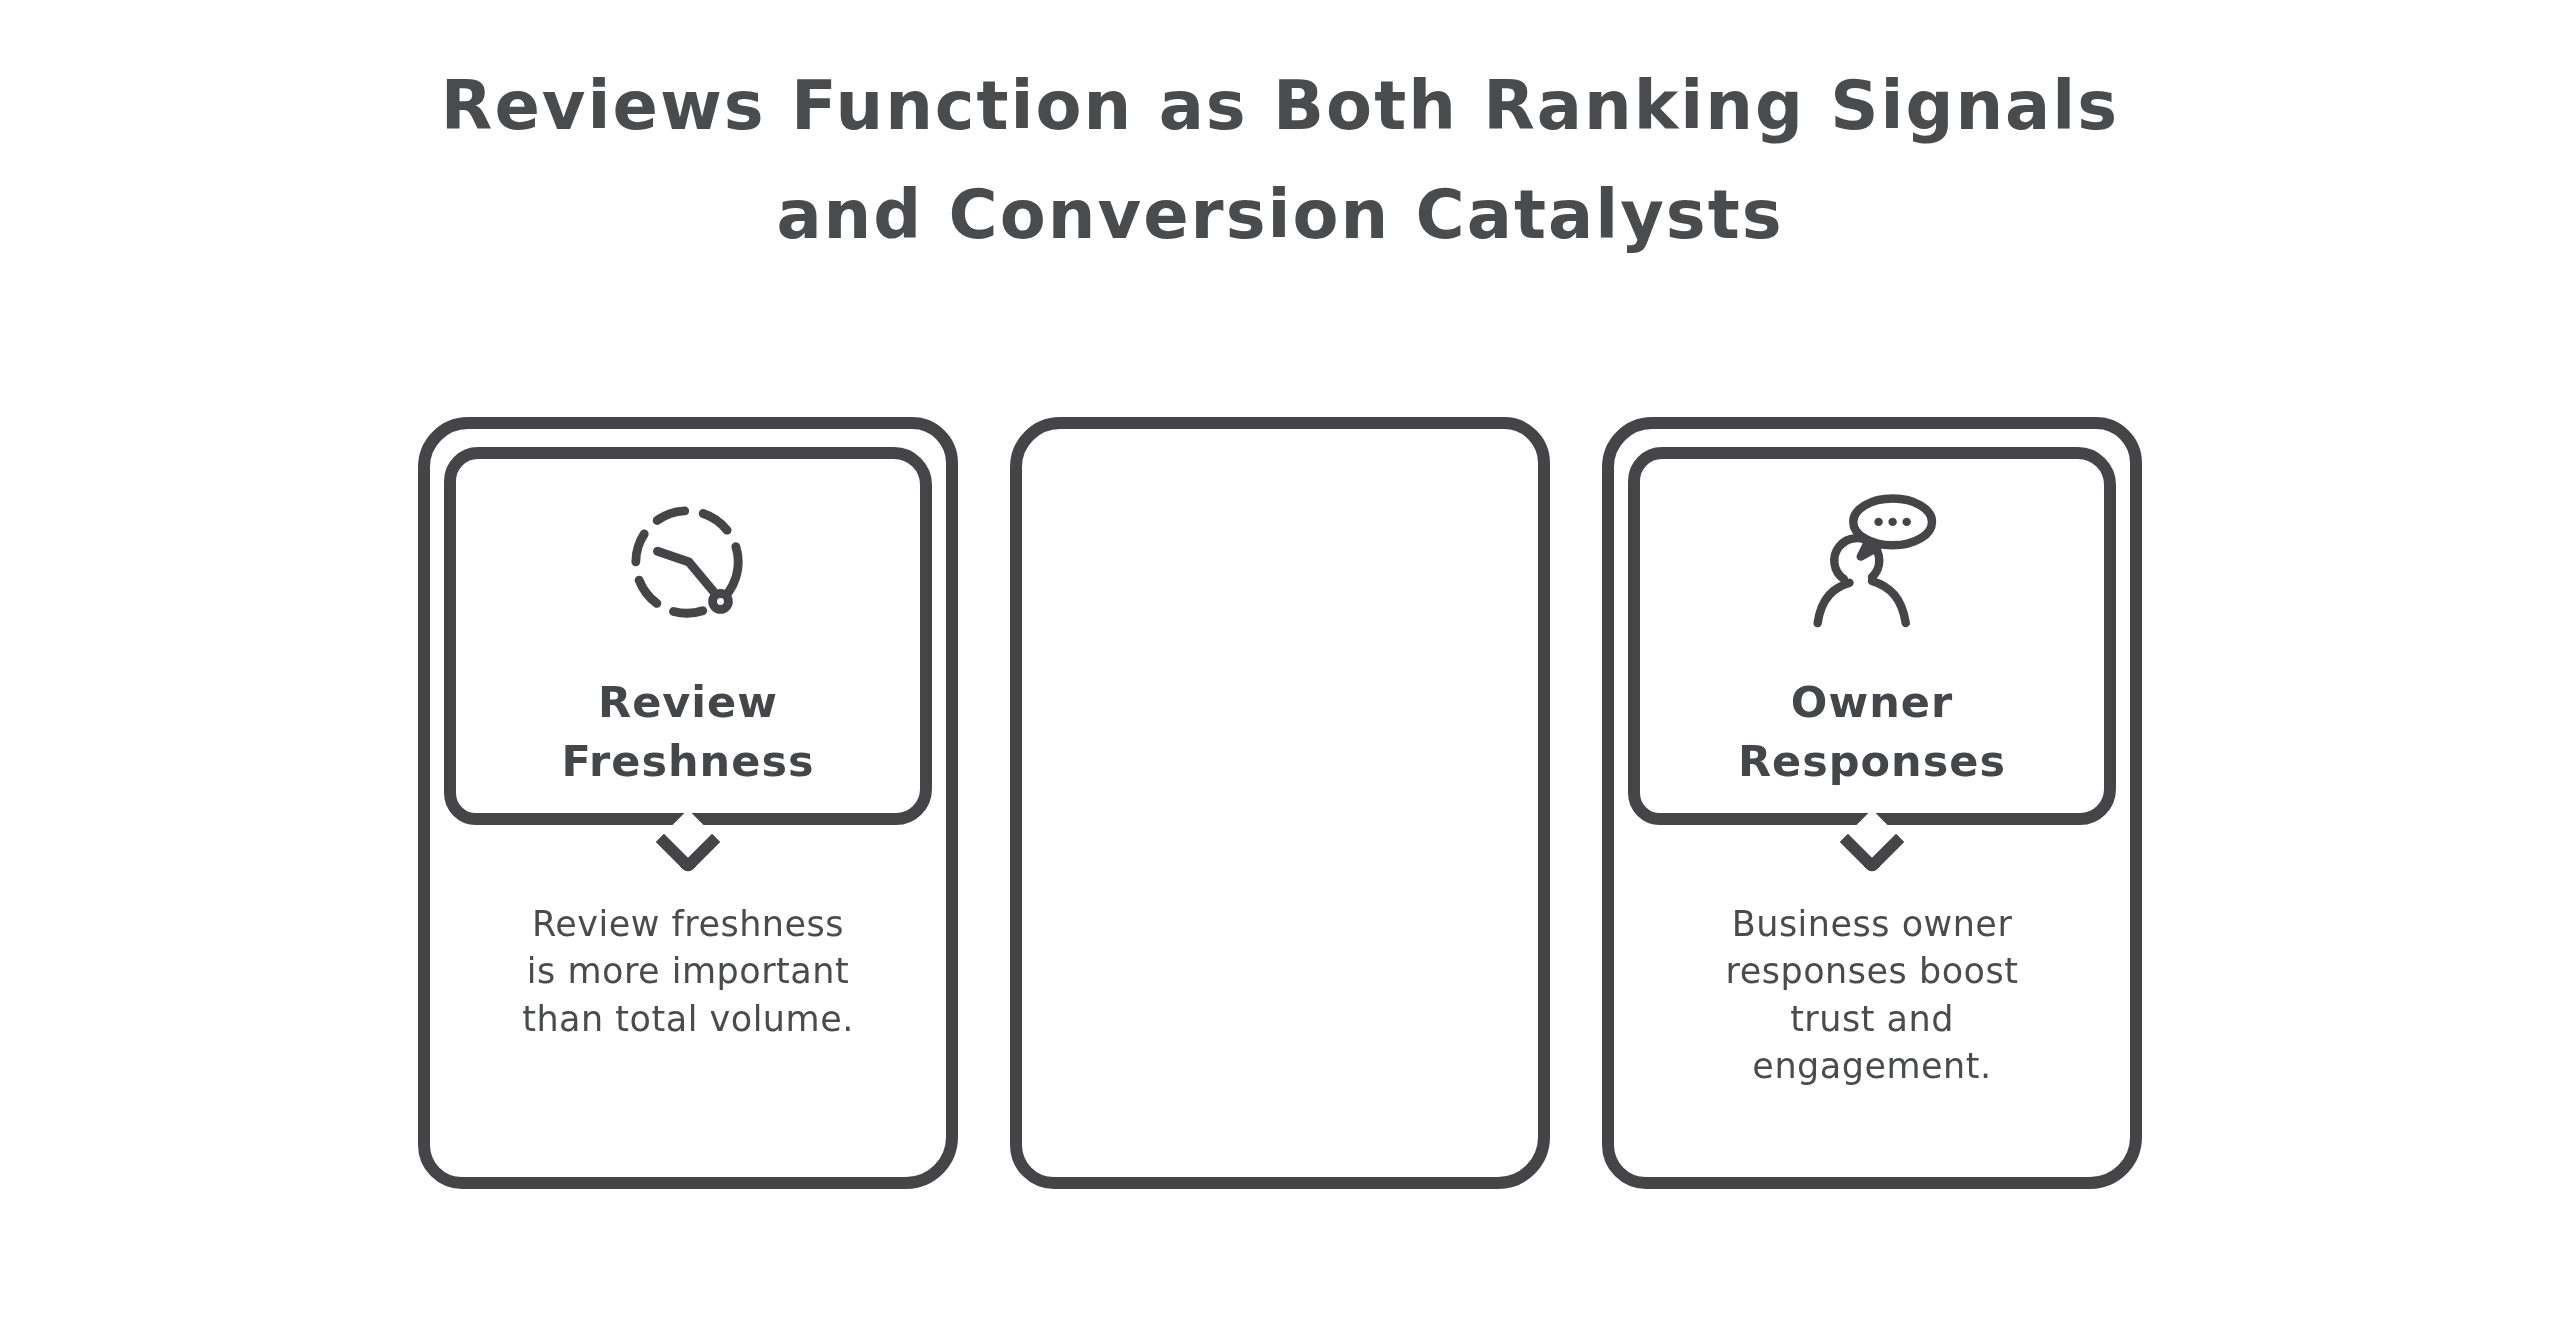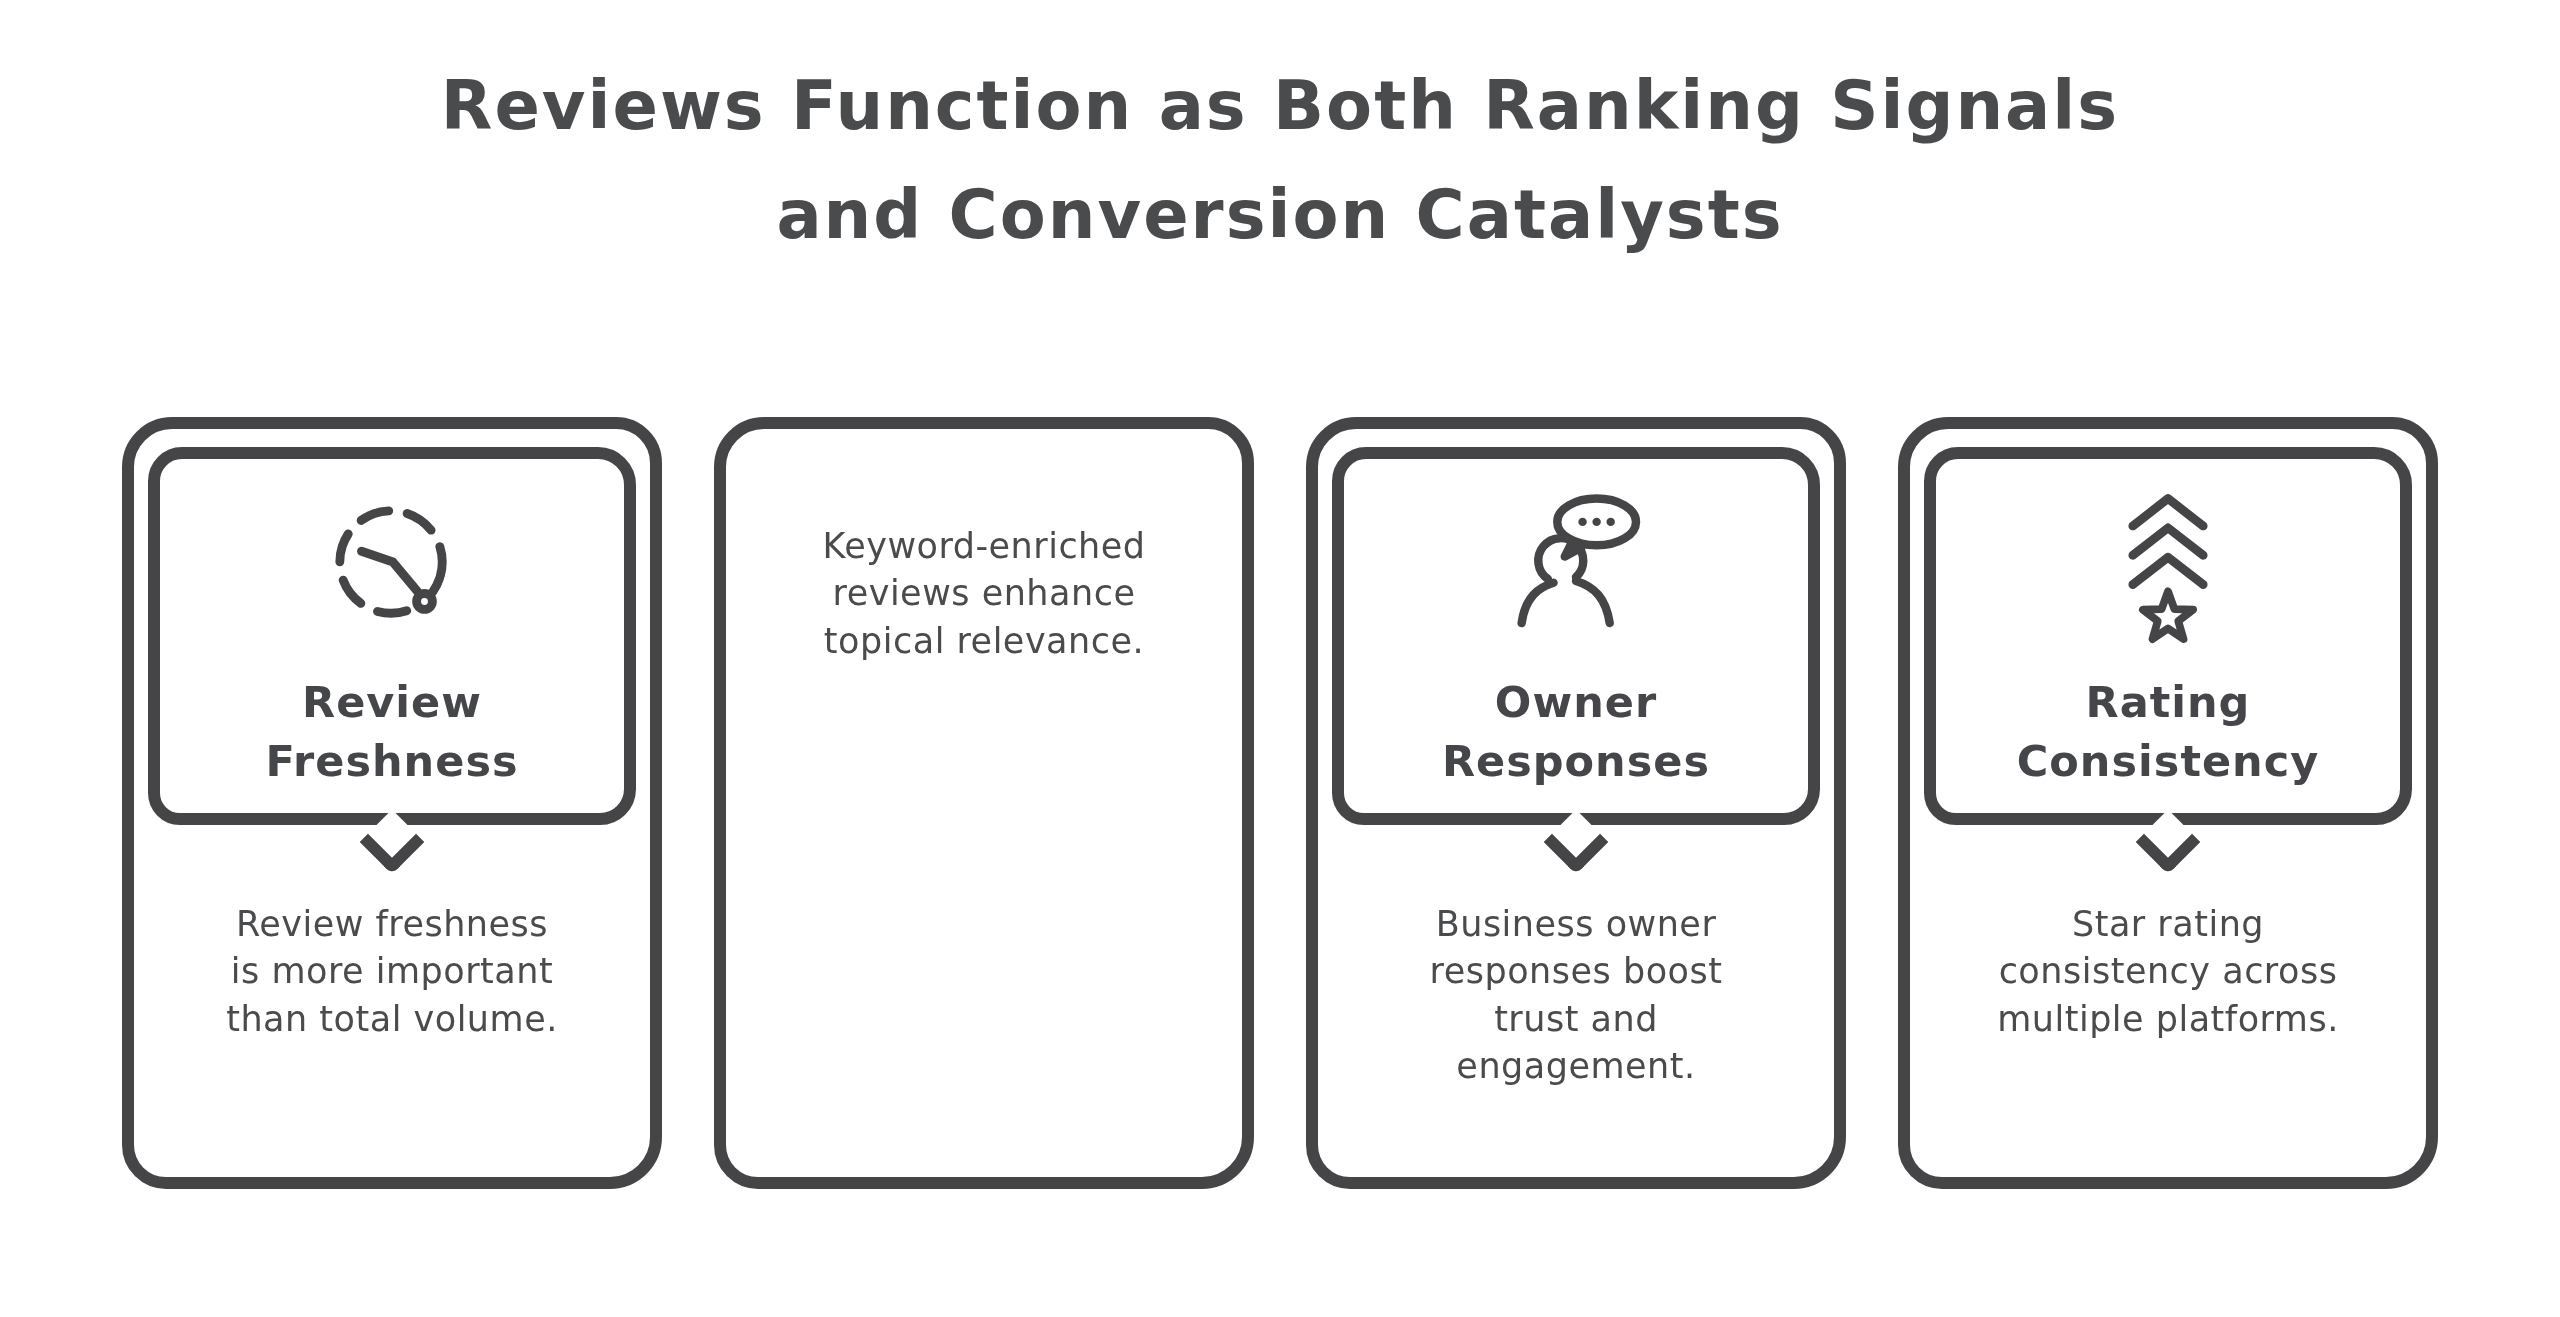--- a/index.html
+++ b/index.html
@@ -129,23 +129,20 @@
         <h2 class="card-title">Review
 Freshness</h2>
         <span class="tail"></span>
       </div>
       <p class="desc">Review freshness
 is more important
 than total volume.</p>
     </section>
 
     <section class="card">
-      <p class="desc">Keyword-enriched
-reviews enhance
-topical relevance.</p>
     </section>
 
     <section class="card">
       <div class="bubble">
         <div class="icon-slot">
           <svg width="150" height="150" viewBox="0 0 160 160" stroke-width="9">
             <ellipse cx="102" cy="34" rx="42" ry="25"></ellipse>
             <circle cx="87" cy="34" r="4.5" fill="#454547" stroke="none"></circle>
             <circle cx="102" cy="34" r="4.5" fill="#454547" stroke="none"></circle>
             <circle cx="117" cy="34" r="4.5" fill="#454547" stroke="none"></circle>
@@ -158,33 +155,15 @@
         <h2 class="card-title">Owner
 Responses</h2>
         <span class="tail"></span>
       </div>
       <p class="desc">Business owner
 responses boost
 trust and
 engagement.</p>
     </section>
 
-    <section class="card">
-      <div class="bubble">
-        <div class="icon-slot">
-          <svg width="118" height="168" viewBox="0 0 120 172" stroke-width="9">
-            <path d="M24,46 L60,18 L96,46"></path>
-            <path d="M24,76 L60,48 L96,76"></path>
-            <path d="M24,106 L60,78 L96,106"></path>
-            <path d="M60,113 L66.5,131.1 L85.7,131.7 L70.5,143.4 L75.9,161.8 L60,151 L44.1,161.8 L49.5,143.4 L34.3,131.7 L53.5,131.1 Z" stroke-width="8"></path>
-          </svg>
-        </div>
-        <h2 class="card-title">Rating
-Consistency</h2>
-        <span class="tail"></span>
-      </div>
-      <p class="desc">Star rating
-consistency across
-multiple platforms.</p>
-    </section>
 
   </div>
 </div>
 
 </body></html>

